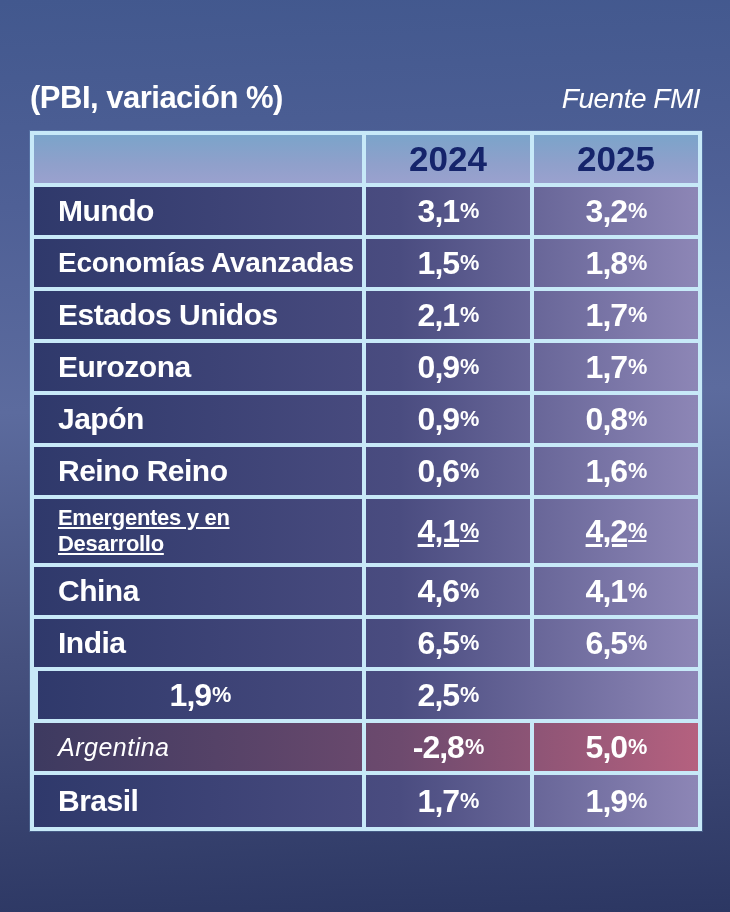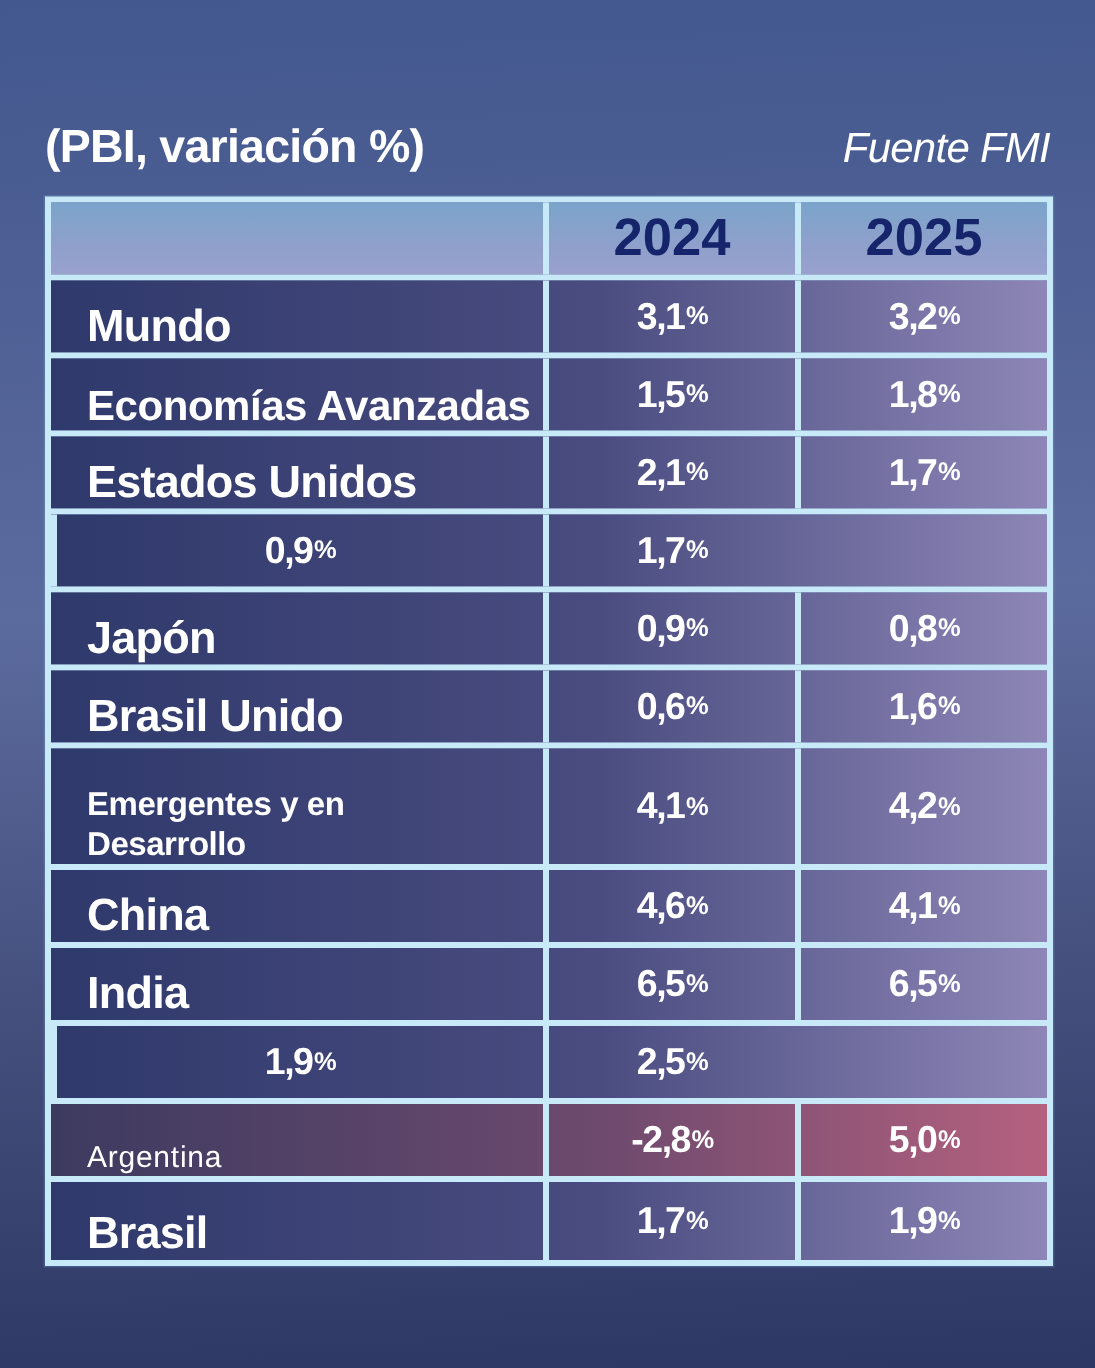--- a/index.html
+++ b/index.html
@@ -26,43 +26,43 @@
   .row{
     display:grid;
     grid-template-columns:1fr 168px 168px;
     height:52px;
     border-bottom:4px solid #c7e9f8;
     box-sizing:border-box;
     background:linear-gradient(90deg,#2f396b 0%,#4a4c80 55%,#8d86b6 100%);
     color:#ffffff;
   }
   .row:last-child{border-bottom:none;}
-  .row.tall{height:81px;}
+  .row.tall{height:68px;text-decoration:underline;}
   .row.header{
     background:linear-gradient(180deg,#7ba4ca 0%,#8fa0cb 60%,#9aa1ce 100%);
     color:#15246b;
   }
   .row.highlight{
     background:linear-gradient(90deg,#3d3a60 0%,#6d4a6e 55%,#b5617f 100%);
   }
   .cell-label{
-    display:flex;align-items:flex-end;
+    display:flex;align-items:center;
     padding-left:24px;box-sizing:border-box;
   }
   .cell-val{
     display:flex;align-items:center;justify-content:center;
     border-left:4px solid #c7e9f8;box-sizing:border-box;
-    font-size:25px;font-weight:800;letter-spacing:-1px;
+    font-size:32px;font-weight:800;letter-spacing:-1px;
   }
   .row.header .cell-val{font-size:35px;font-weight:800;letter-spacing:0;}
   .pct{font-size:0.68em;font-weight:600;margin-left:1px;}
   .lbl-large{font-size:30px;font-weight:800;letter-spacing:-0.5px;}
   .lbl-medium{font-size:28px;font-weight:700;letter-spacing:-0.3px;}
   .lbl-small{font-size:22px;font-weight:700;line-height:1.2;max-width:200px;letter-spacing:-0.3px;}
-  .lbl-light{font-size:20px;font-weight:300;letter-spacing:0.5px;}
+  .lbl-light{font-size:25px;font-weight:300;letter-spacing:0.5px;font-style:italic;}
 </style>
 </head>
 <body>
 
 <div class="page">
 
   <div class="title-row">
     <div class="title">(PBI, variación %)</div>
     <div class="source">Fuente FMI</div>
   </div>
@@ -111,20 +111,23 @@
           <span>2,1</span>
           <span class="pct">%</span>
         </div>
       <div class="cell-val">
           <span>1,7</span>
           <span class="pct">%</span>
         </div>
     </div>
 
     <div class="row">
+      <div class="cell-label">
+          <span class="lbl-large">Eurozona</span>
+        </div>
       <div class="cell-val">
           <span>0,9</span>
           <span class="pct">%</span>
         </div>
       <div class="cell-val">
           <span>1,7</span>
           <span class="pct">%</span>
         </div>
     </div>
 
@@ -137,21 +140,21 @@
           <span class="pct">%</span>
         </div>
       <div class="cell-val">
           <span>0,8</span>
           <span class="pct">%</span>
         </div>
     </div>
 
     <div class="row">
       <div class="cell-label">
-          <span class="lbl-large">Brasil Unido</span>
+          <span class="lbl-large">Reino Reino</span>
         </div>
       <div class="cell-val">
           <span>0,6</span>
           <span class="pct">%</span>
         </div>
       <div class="cell-val">
           <span>1,6</span>
           <span class="pct">%</span>
         </div>
     </div>

